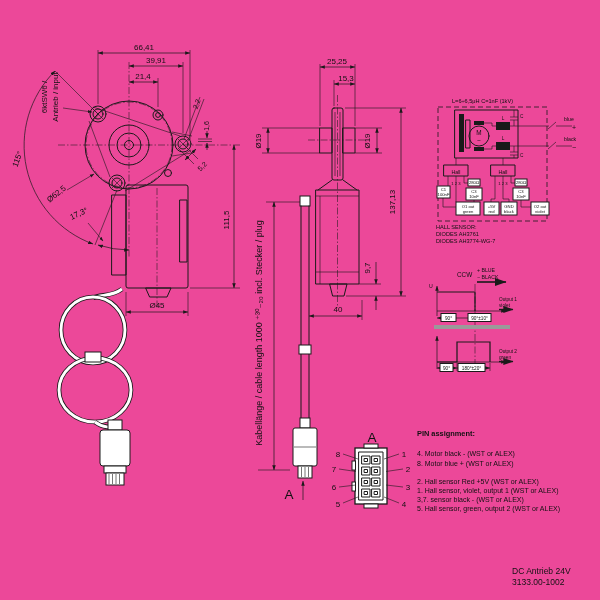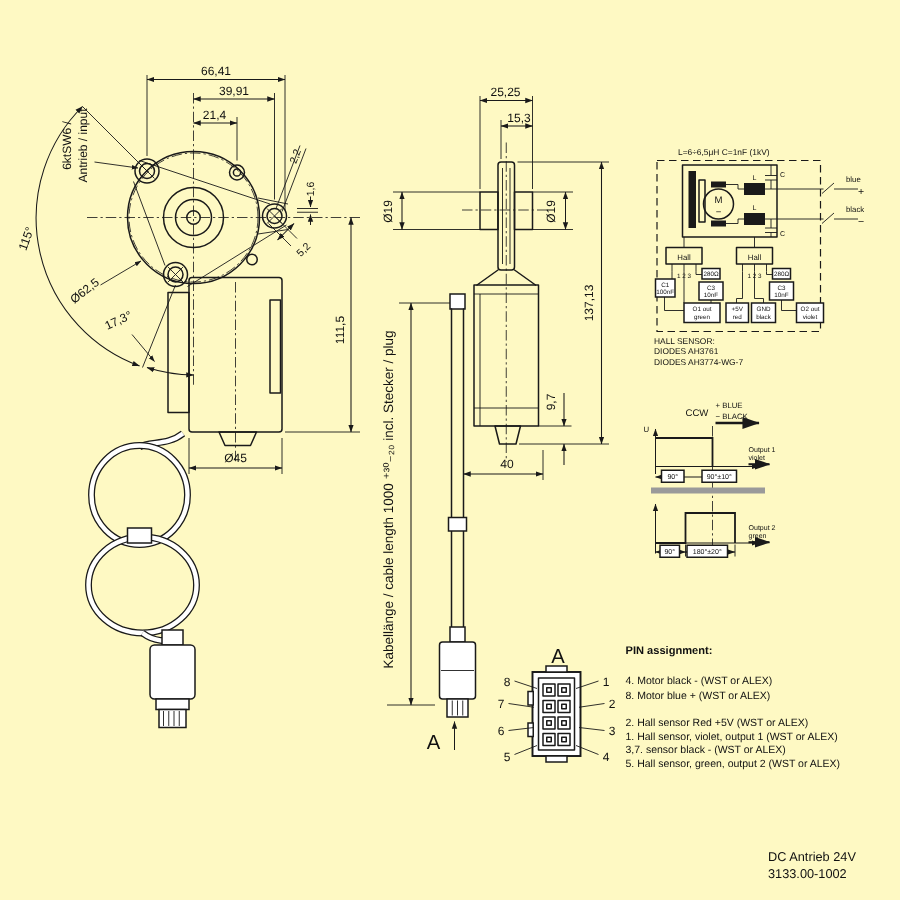--- a/index.html
+++ b/index.html
@@ -1,16 +1,16 @@
 <!DOCTYPE html>
 <html><head>
 <meta charset="utf-8">
 <style>
   html,body{margin:0;padding:0;background:#fff}
-  .sheet{width:600px;height:600px;background:#fef9c3;position:relative;overflow:hidden}
+  .sheet{width:600px;height:600px;background:#ec4899;position:relative;overflow:hidden}
   svg{display:block}
   svg text{font-family:"Liberation Sans","DejaVu Sans",sans-serif;fill:#111}
   .ln{fill:none;stroke:#1a1a1a;stroke-width:1;stroke-linecap:round;stroke-linejoin:round}
   .lnw{fill:#fff;stroke:#1a1a1a;stroke-width:1}
   .thin{fill:none;stroke:#1a1a1a;stroke-width:0.6}
   .dim{fill:none;stroke:#1a1a1a;stroke-width:0.7}
   .cl{fill:none;stroke:#1a1a1a;stroke-width:0.55;stroke-dasharray:7 2 1.5 2}
   .blk{fill:#1a1a1a;stroke:none}
   .cab{fill:none;stroke:#1a1a1a;stroke-width:4.6}
   .cabw{fill:none;stroke:#fff;stroke-width:2.9}

